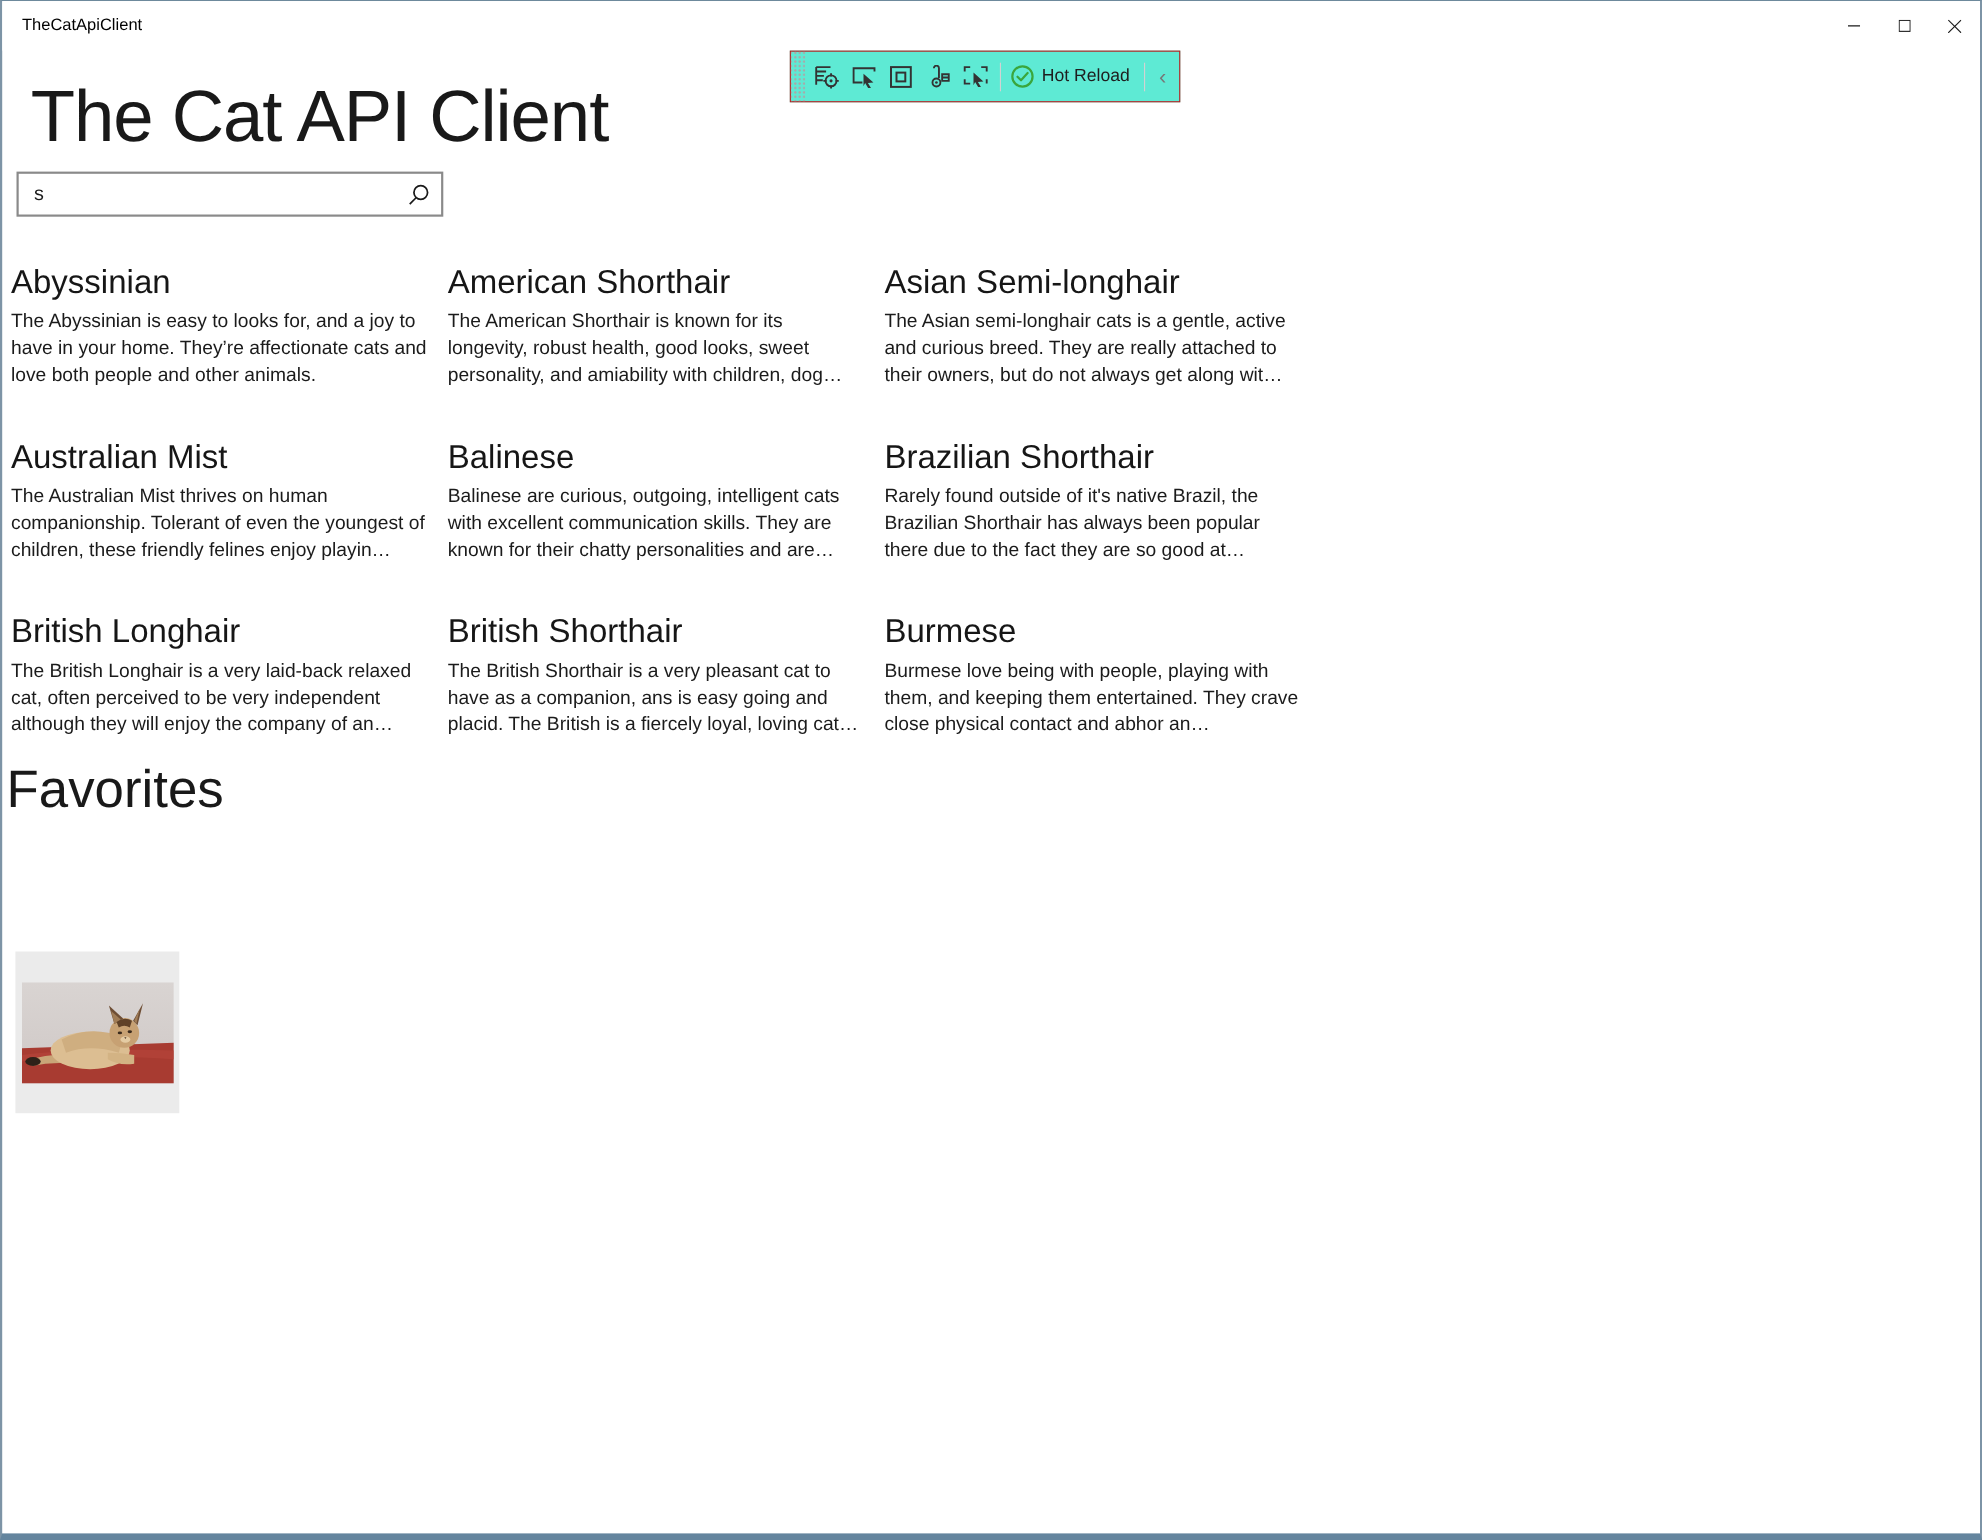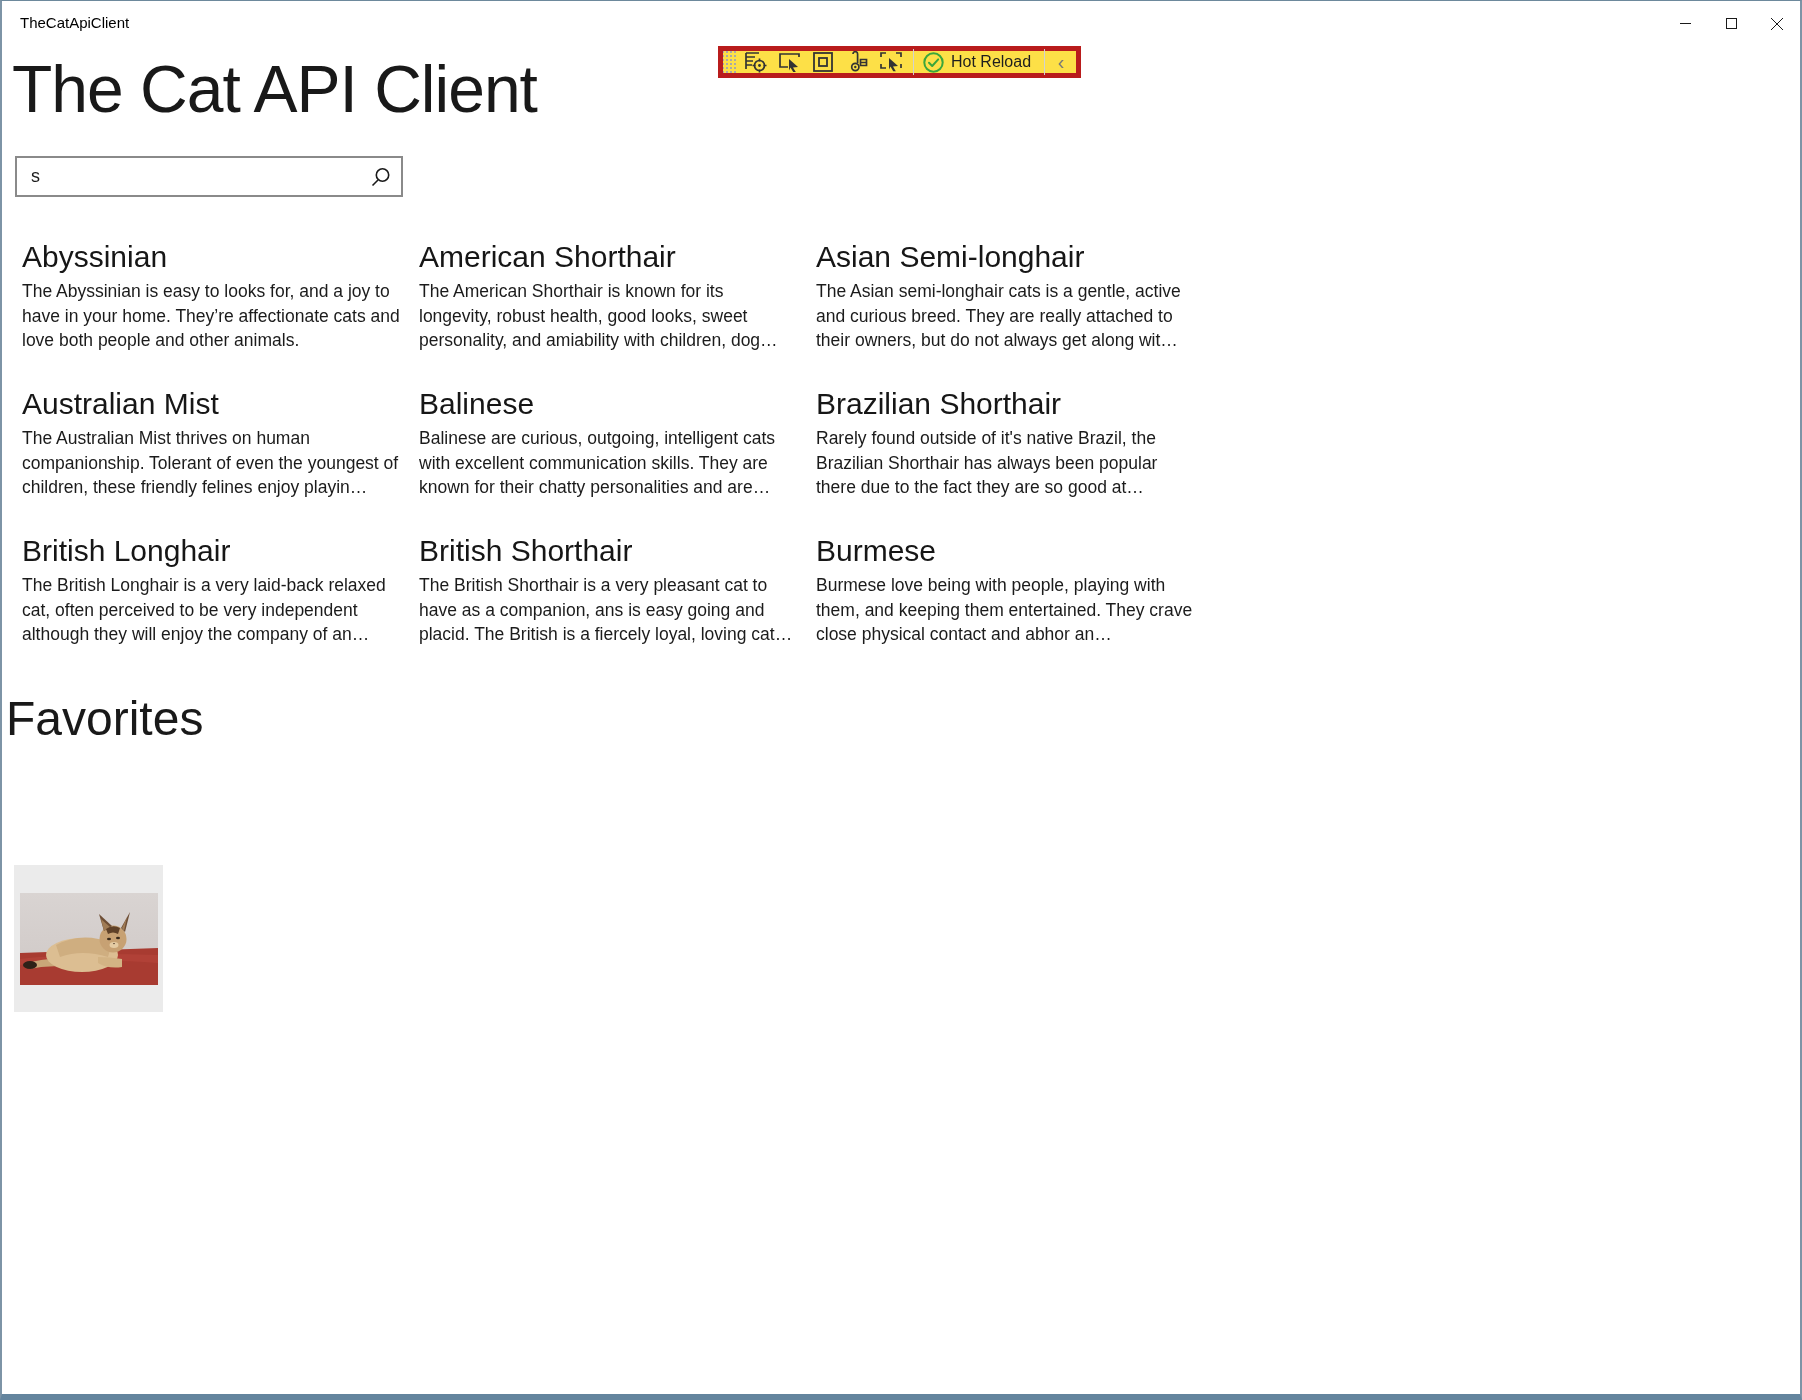--- a/index.html
+++ b/index.html
@@ -10,37 +10,37 @@
     border-bottom:6px solid #64859e;
   }
   
   .titlebar{position:absolute;top:0;left:0;right:0;height:45px;background:#fff;padding-left:48px;}
   .titlebar-text{position:absolute;left:18px;top:13px;font-size:15px;color:#000;}
   .win-controls{position:absolute;right:0;top:0;height:45px;display:flex;}
   .win-btn{width:46px;height:45px;background:transparent;border:none;display:flex;align-items:center;justify-content:center;padding:0;cursor:default;}
   .win-btn svg{display:block;}
   
   .debug-toolbar{
-    position:absolute;left:716px;top:45px;height:32px;display:flex;align-items:center;
-    background:#fde047;border:5px solid #b91c1c;padding:0 4px 0 0;
+    position:absolute;left:716px;top:45px;height:47px;display:flex;align-items:center;
+    background:#5eead4;border:1px solid #b91c1c;padding:0 4px 0 0;
   }
   .drag-handle{width:13px;align-self:stretch;margin-right:2px;
     background-image:radial-gradient(#a9a9a9 1px,transparent 1.2px);background-size:4px 4px;background-position:2px 3px;}
   .tb-btn{width:34px;height:32px;border:none;background:transparent;display:flex;align-items:center;justify-content:center;padding:0;}
   .tb-btn svg{display:block;}
   .tb-sep{width:1px;height:26px;background:#d2d2d2;margin:0 5px;}
   .hot-reload{display:flex;align-items:center;gap:7px;padding:0 8px 0 4px;}
   .hot-reload-label{font-size:16px;color:#1e1e1e;}
   .tb-chevron{border:none;background:transparent;font-size:20px;color:#777;width:22px;height:30px;line-height:28px;padding:0;}
   
-  .page-title{position:absolute;left:10px;top:44px;margin:0;font-size:66px;font-weight:200;color:#191919;letter-spacing:-1px;line-height:88px;}
+  .page-title{position:absolute;left:10px;top:44px;margin:16px;font-size:66px;font-weight:200;color:#191919;letter-spacing:-1px;line-height:88px;}
   .searchbox{position:absolute;left:13px;top:155px;width:388px;height:41px;border:2px solid #8a8a8a;background:#fff;display:flex;align-items:center;}
   .searchbox input{flex:1;border:none;outline:none;font-size:18px;color:#1a1a1a;padding:0 0 0 14px;background:transparent;height:100%;}
   .search-icon{width:40px;height:100%;display:flex;align-items:center;justify-content:center;}
-  .breed-grid{position:absolute;left:20px;top:236px;width:1200px;display:grid;grid-template-columns:397px 397px 397px;row-gap:32px;}
+  .breed-grid{position:absolute;left:8px;top:236px;width:1200px;display:grid;grid-template-columns:397px 397px 397px;row-gap:44px;}
   .breed-card{height:115px;padding-right:17px;}
   .breed-name{font-size:30px;font-weight:300;color:#161616;line-height:40px;}
   .breed-desc{font-size:17.5px;color:#1b1b1b;line-height:24.6px;margin-top:2px;}
   .favorites-title{position:absolute;left:4px;top:688px;margin:0;font-size:48px;font-weight:200;color:#191919;line-height:60px;text-align:center;}
   .fav-card{position:absolute;left:12px;top:864px;width:149px;height:147px;background:#ebebeb;display:flex;align-items:center;justify-content:center;}
   .fav-card svg{display:block;}
 </style>
 </head>
 <body>
 

